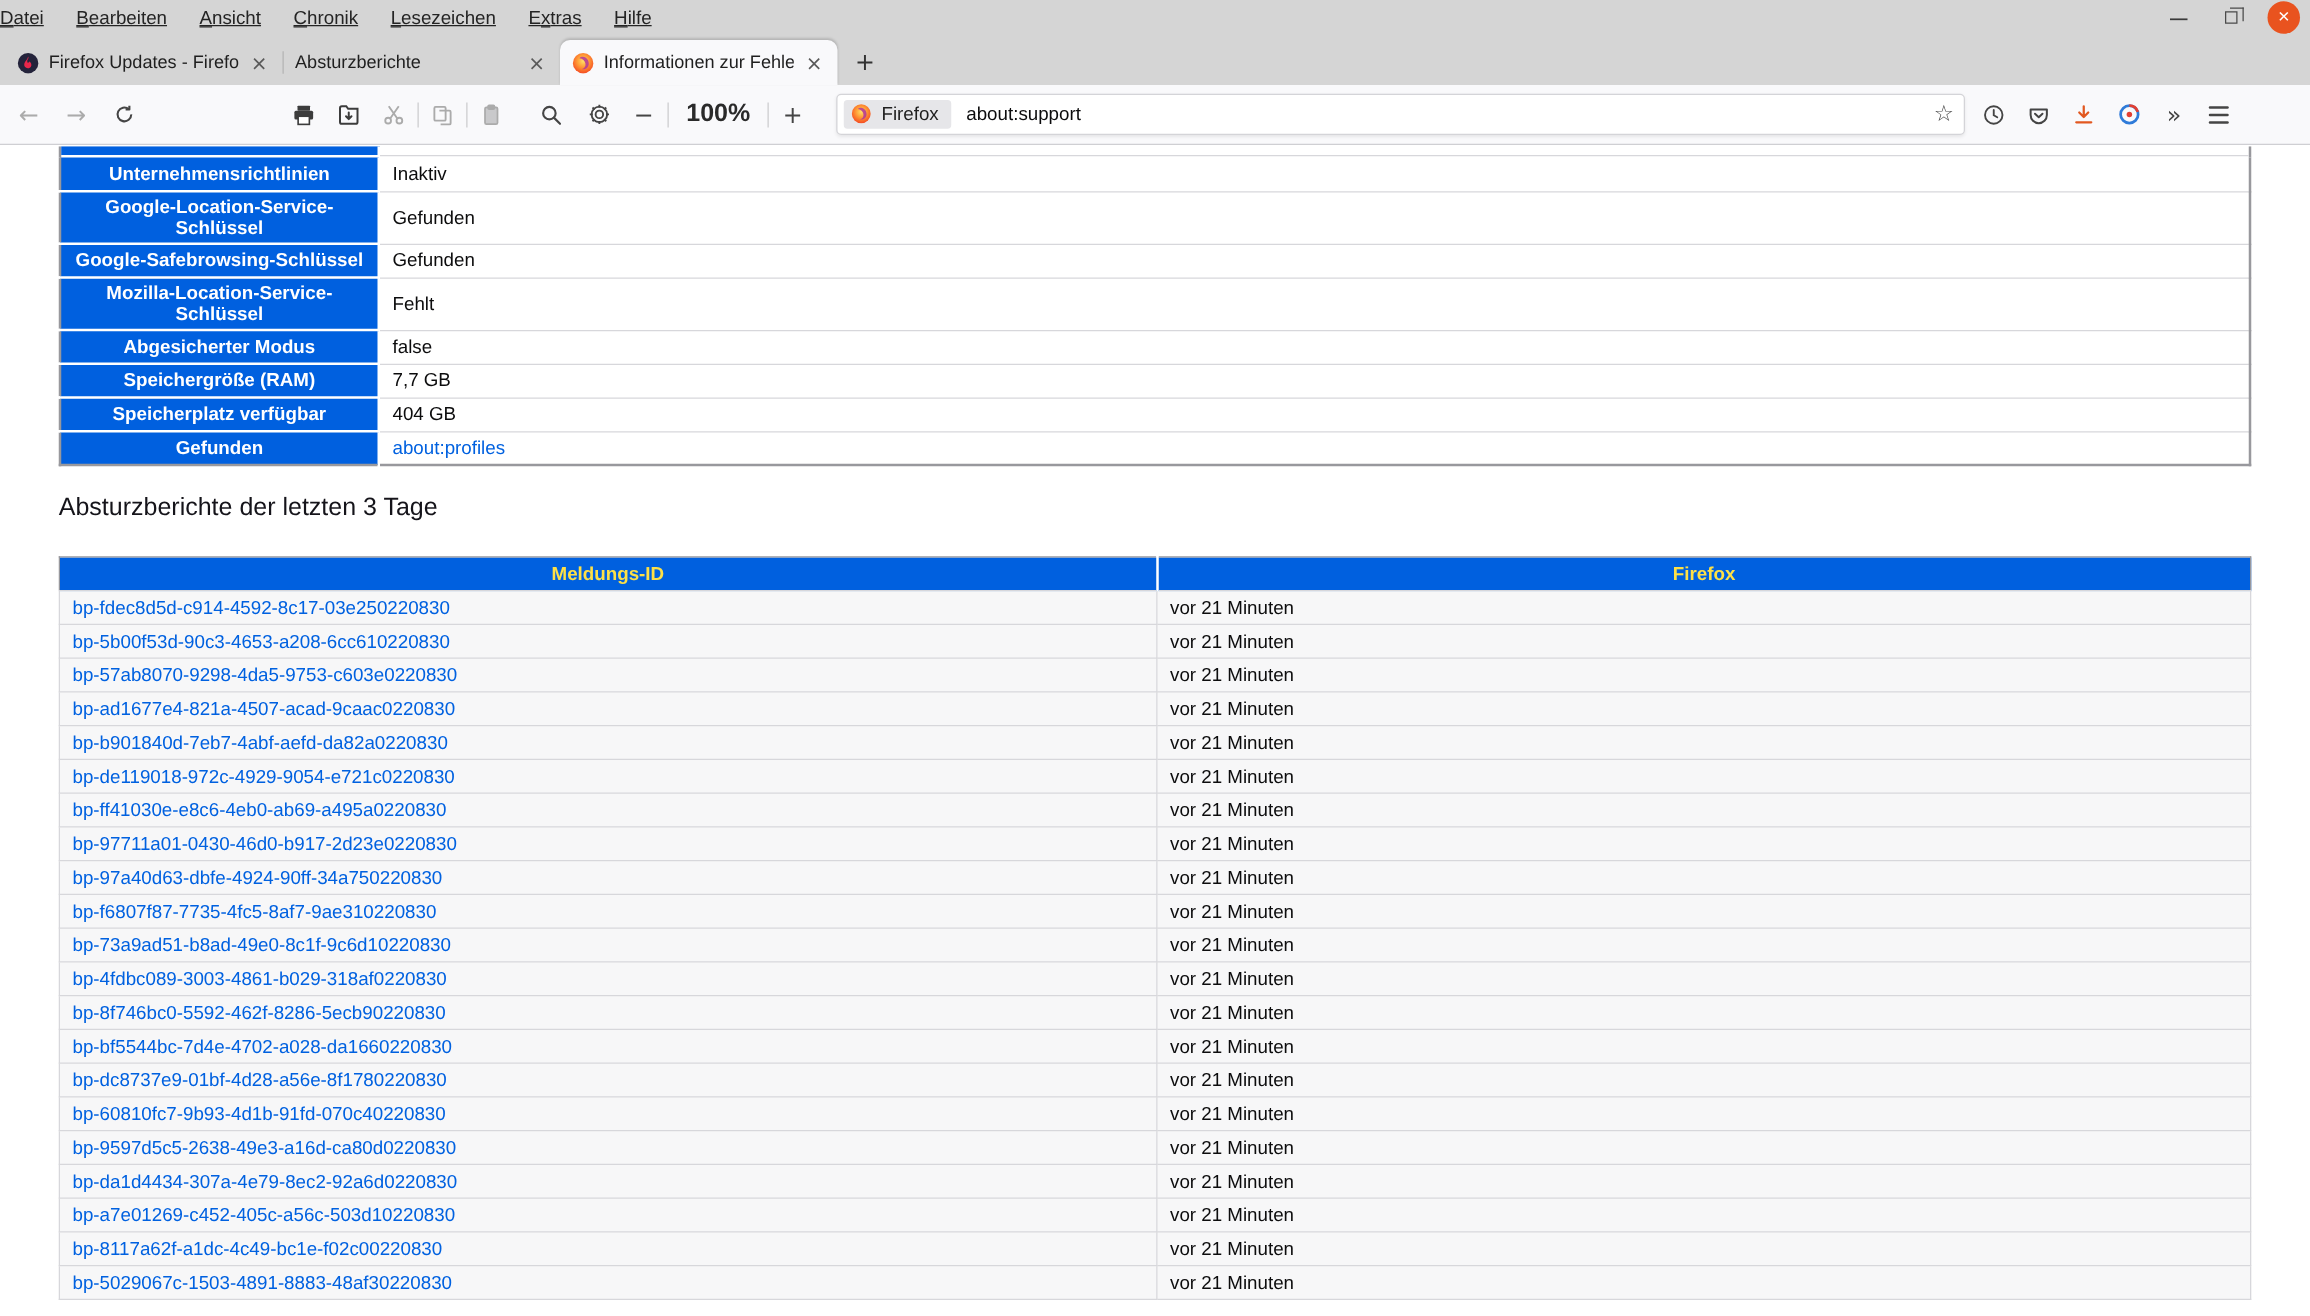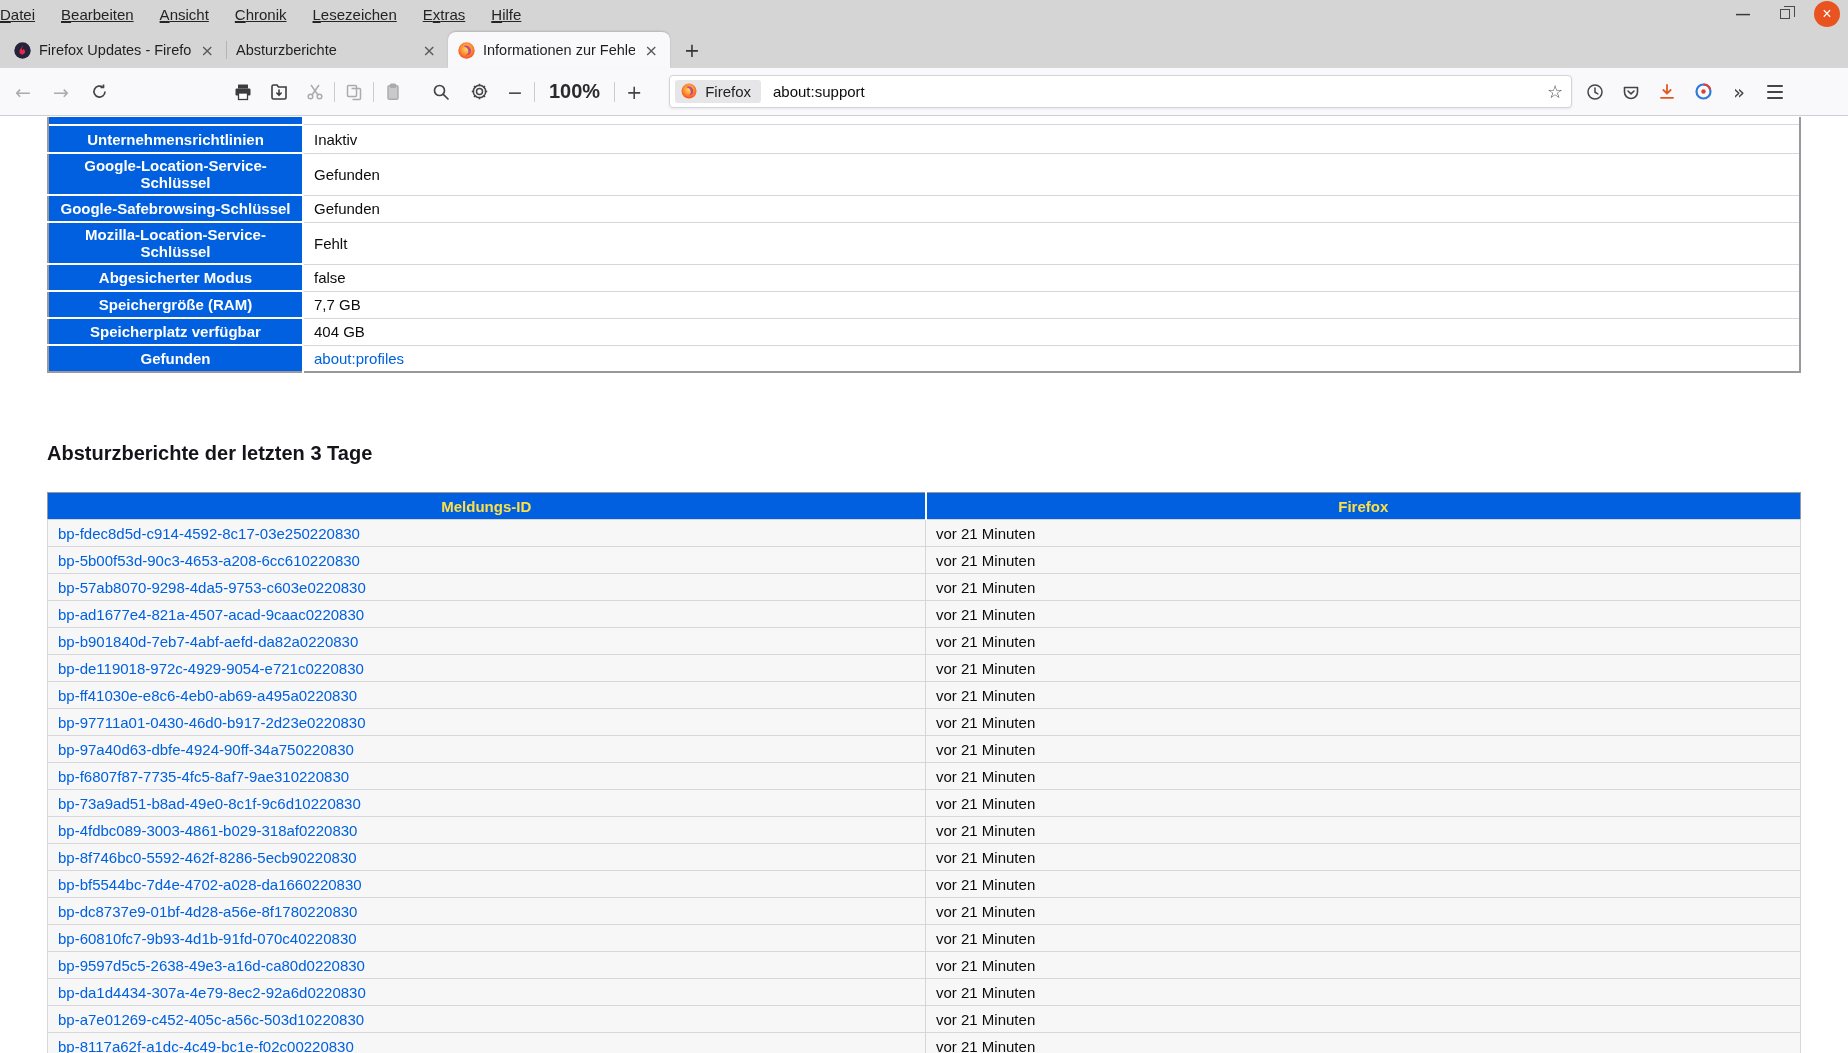--- a/index.html
+++ b/index.html
@@ -95,21 +95,21 @@
   table.support th {
     width:255px; background:#0060df; color:#fff; font-weight:bold; text-align:center;
     padding:3px 8px; border:2px solid #fff; border-left:none; font-size:15px; height:27px;
   }
   table.support tr:first-child th { border-top:none; }
   table.support tr:last-child th { border-bottom:none; }
   table.support td { padding:3px 10px; border-bottom:1px solid #d7d7db; font-size:15px; color:#0c0c0d; }
   table.support tr:last-child td { border-bottom:none; }
   a { color:#0061e0; text-decoration:none; }
 
-  h2.crash-heading { font-size:20px; font-weight:bold; margin:69px 0 27px 0; color:#15141a; }
+  h2.crash-heading { font-size:20px; font-weight:normal; margin:22px 0 27px 0; color:#15141a; }
 
   table.crash { border:1px solid #98989d; }
   table.crash thead th {
     background:#0060df; color:#fde047; font-weight:bold; text-align:center;
     font-size:15px; padding:4px 6px; height:27px;
   }
   table.crash thead th + th { border-left:2px solid #fff; }
   table.crash td {
     background:#f7f7f8; border:1px solid #d7d7db; padding:3px 10px; height:27px; font-size:15px;
   }

